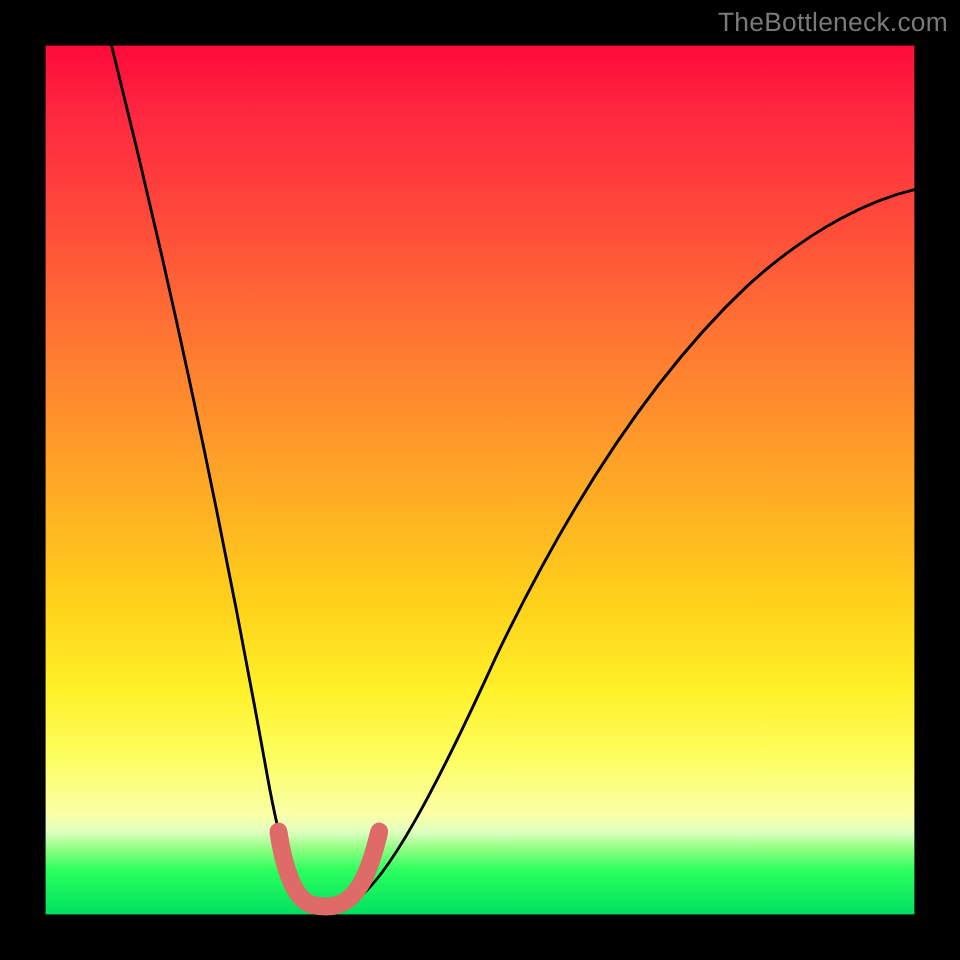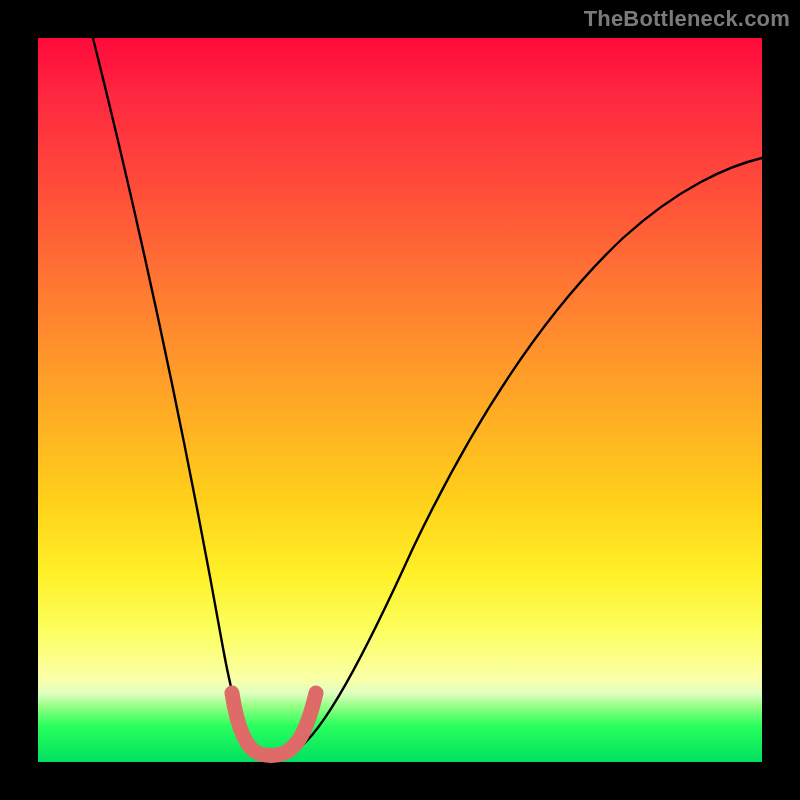--- a/index.html
+++ b/index.html
@@ -42,21 +42,21 @@
       #2aff5e 95%,
       #00e060 100%
     );
   }
   .watermark {
     position: absolute;
     top: 6px;
     right: 10px;
     color: #7a7a7a;
     font-size: 22px;
-    font-weight: 700;
+    font-weight: 400;
     letter-spacing: 0.2px;
   }
   svg.curve {
     position: absolute;
     top: 0;
     left: 0;
     width: 724px;
     height: 724px;
     overflow: visible;
   }

